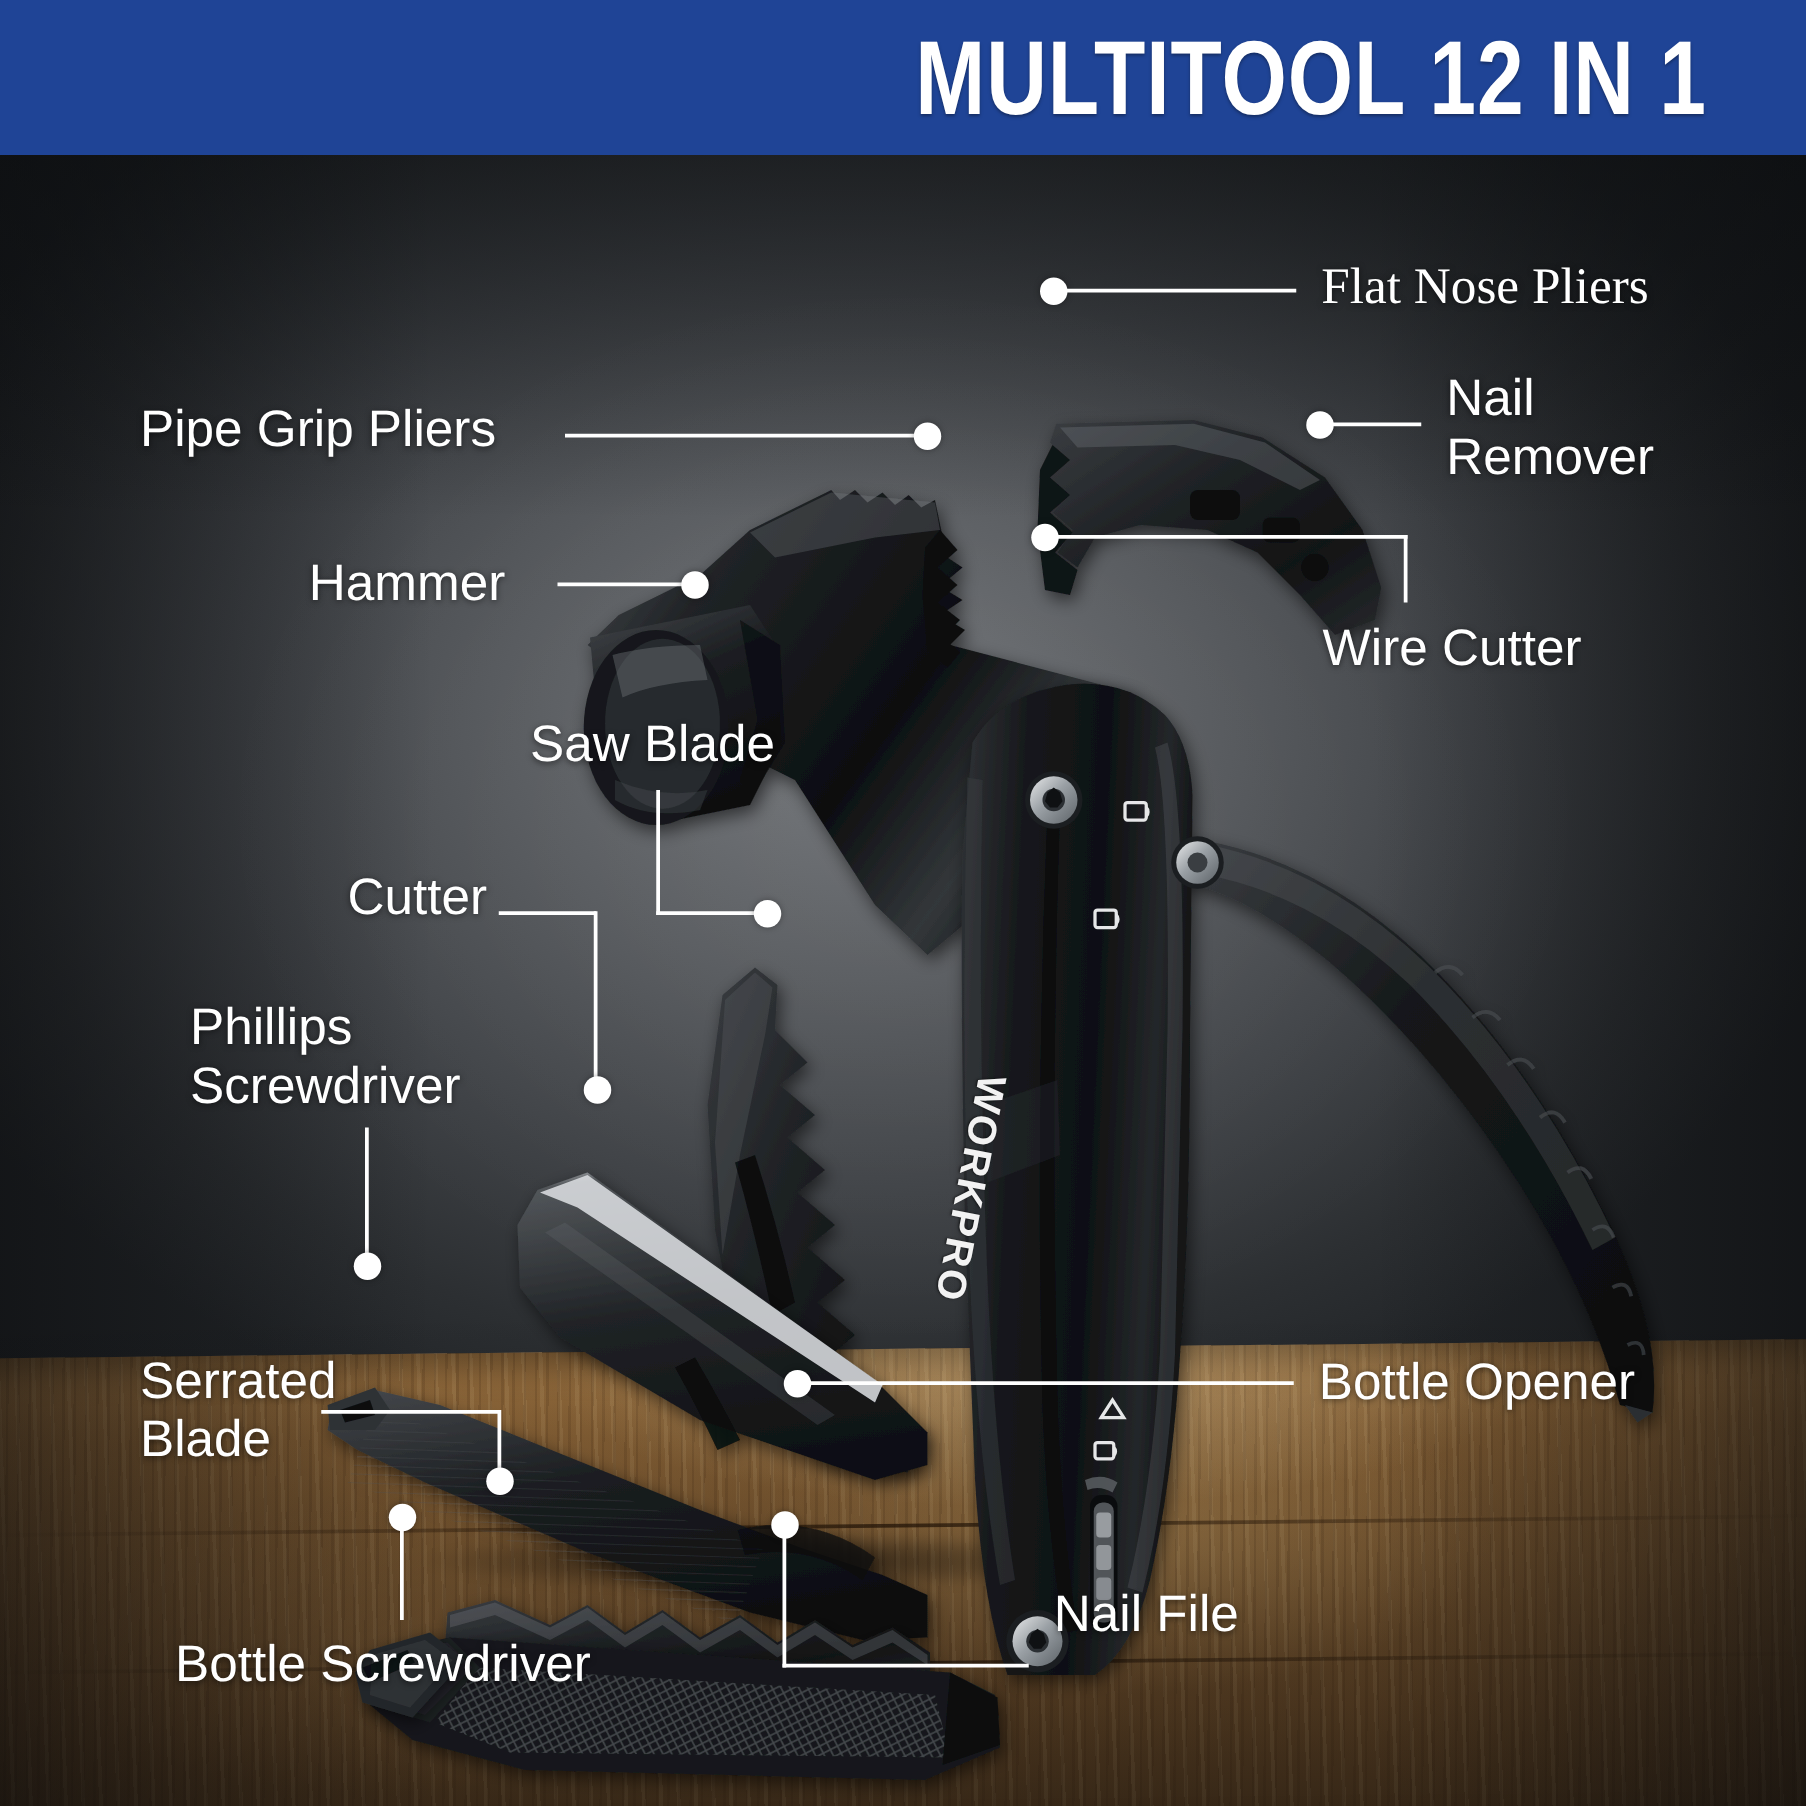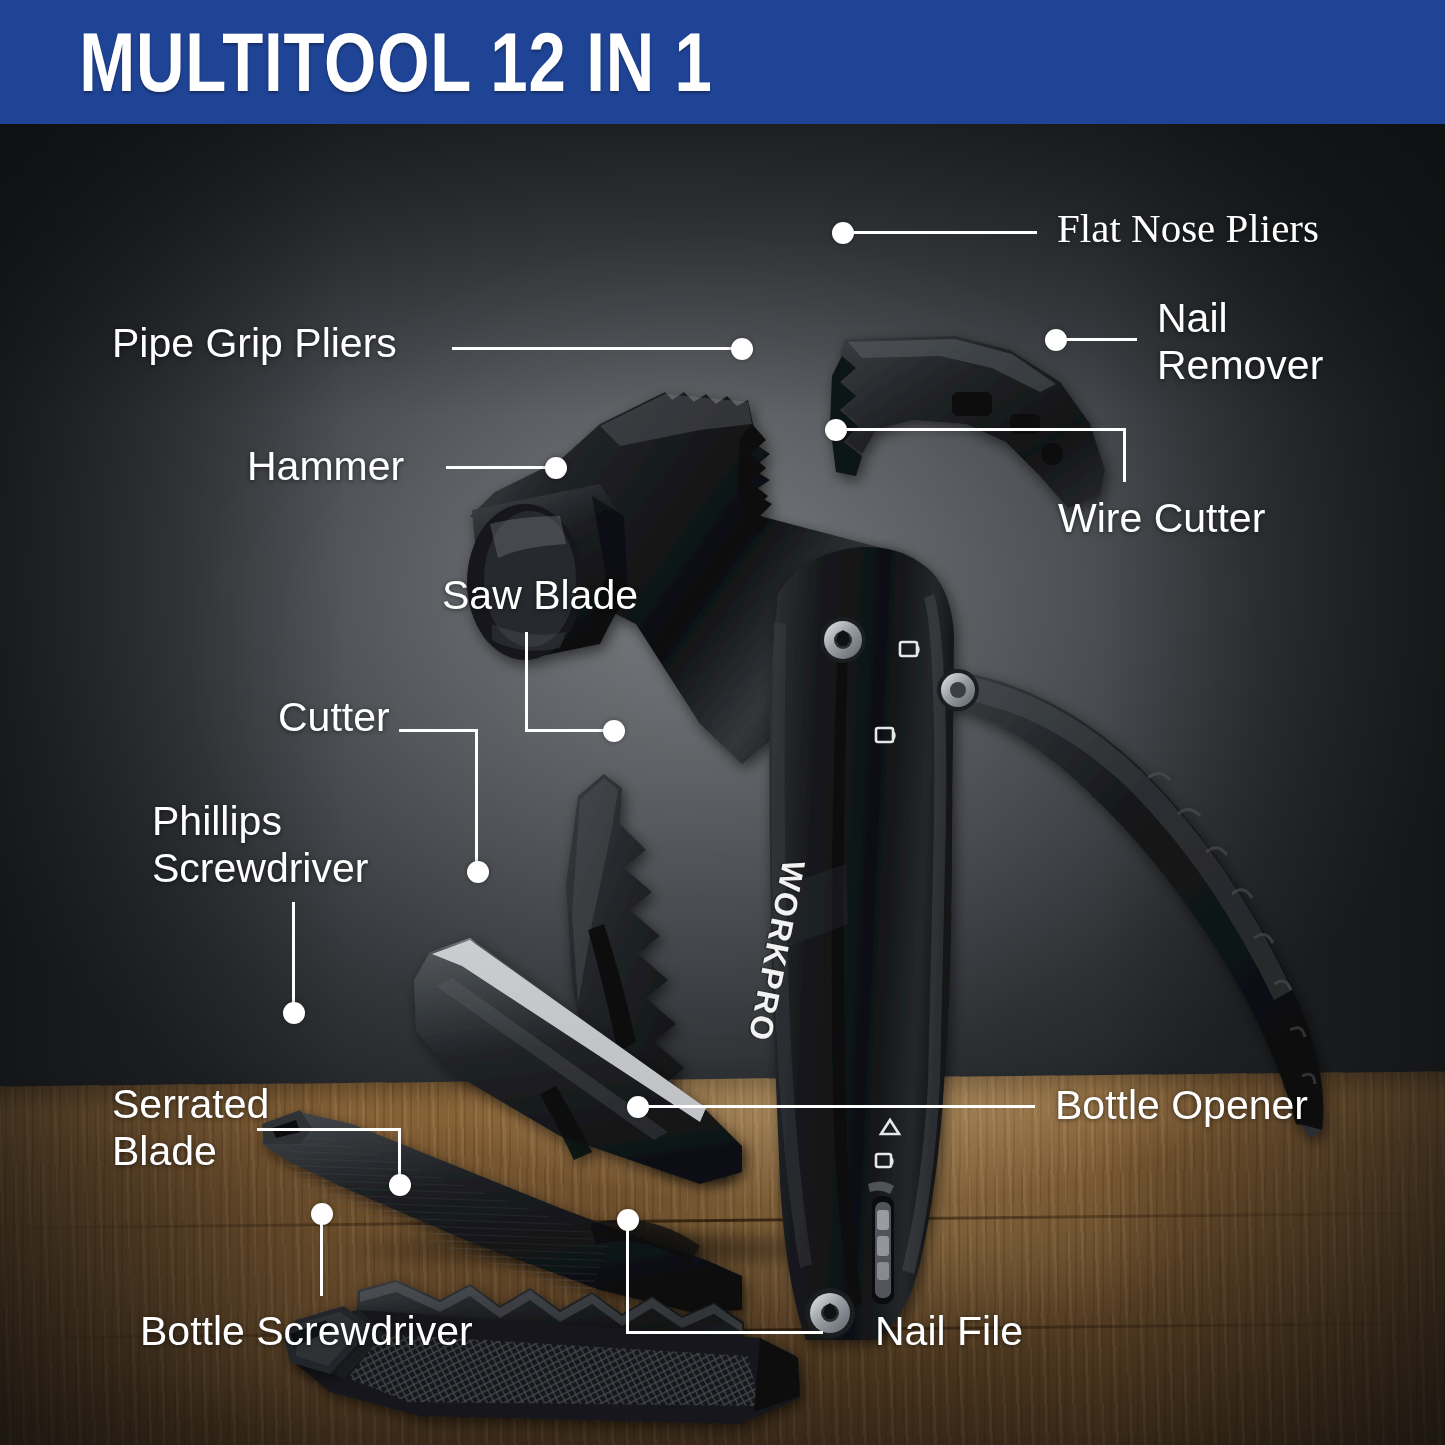--- a/index.html
+++ b/index.html
@@ -5,21 +5,21 @@
   * { margin:0; padding:0; box-sizing:border-box; }
   html,body { width:1445px; height:1445px; overflow:hidden; background:#000; }
   body { font-family:"Liberation Sans","DejaVu Sans",sans-serif; }
 
   #stage { position:relative; width:1445px; height:1445px; overflow:hidden; }
 
   
   #header{
     position:absolute; left:0; top:0; width:1445px; height:124px;
     background:#1f4496;
-    display:flex; align-items:center; justify-content:flex-start;
+    display:flex; align-items:center; justify-content:flex-end;
     overflow:hidden;
   }
   #header-title{
     color:#ffffff;
     font-family:"Liberation Sans","DejaVu Sans",sans-serif;
     font-weight:bold;
     font-size:84px;
     letter-spacing:1px;
     transform:scaleX(0.80);
     transform-origin:center center;
@@ -367,21 +367,21 @@
     </div>
 
     <div class="callout">
       <div class="dot" style="left:825px; top:295px;"></div>
       <div class="ln-h" style="left:845px; top:304px; width:281px;"></div>
       <div class="ln-v" style="left:1123px; top:304px; height:54px;"></div>
       <div class="lbl" style="left:1058px; top:371px;">Wire Cutter</div>
     </div>
 
     <div class="callout">
-      <div class="lbl" style="left:424px; top:448px;margin-left:18px;">Saw Blade</div>
+      <div class="lbl" style="left:424px; top:448px;">Saw Blade</div>
       <div class="ln-v" style="left:525px; top:508px; height:100px;"></div>
       <div class="ln-h" style="left:525px; top:605px; width:80px;"></div>
       <div class="dot" style="left:603px; top:596px;"></div>
     </div>
 
     <div class="callout">
       <div class="lbl" style="left:278px; top:570px;">Cutter</div>
       <div class="ln-h" style="left:399px; top:605px; width:78px;"></div>
       <div class="ln-v" style="left:475px; top:605px; height:138px;"></div>
       <div class="dot" style="left:467px; top:737px;"></div>
@@ -411,17 +411,17 @@
     <div class="callout">
       <div class="dot" style="left:311px; top:1079px;"></div>
       <div class="ln-v" style="left:320px; top:1096px; height:76px;"></div>
       <div class="lbl" style="left:140px; top:1184px;">Bottle Screwdriver</div>
     </div>
 
     <div class="callout">
       <div class="dot" style="left:617px; top:1085px;"></div>
       <div class="ln-v" style="left:626px; top:1100px; height:110px;"></div>
       <div class="ln-h" style="left:626px; top:1207px; width:197px;"></div>
-      <div class="lbl" style="left:843px; top:1184px;margin-left:32px;">Nail File</div>
+      <div class="lbl" style="left:843px; top:1144px;">Nail File</div>
     </div>
 
   </div>
 </div>
 
 </body></html>

